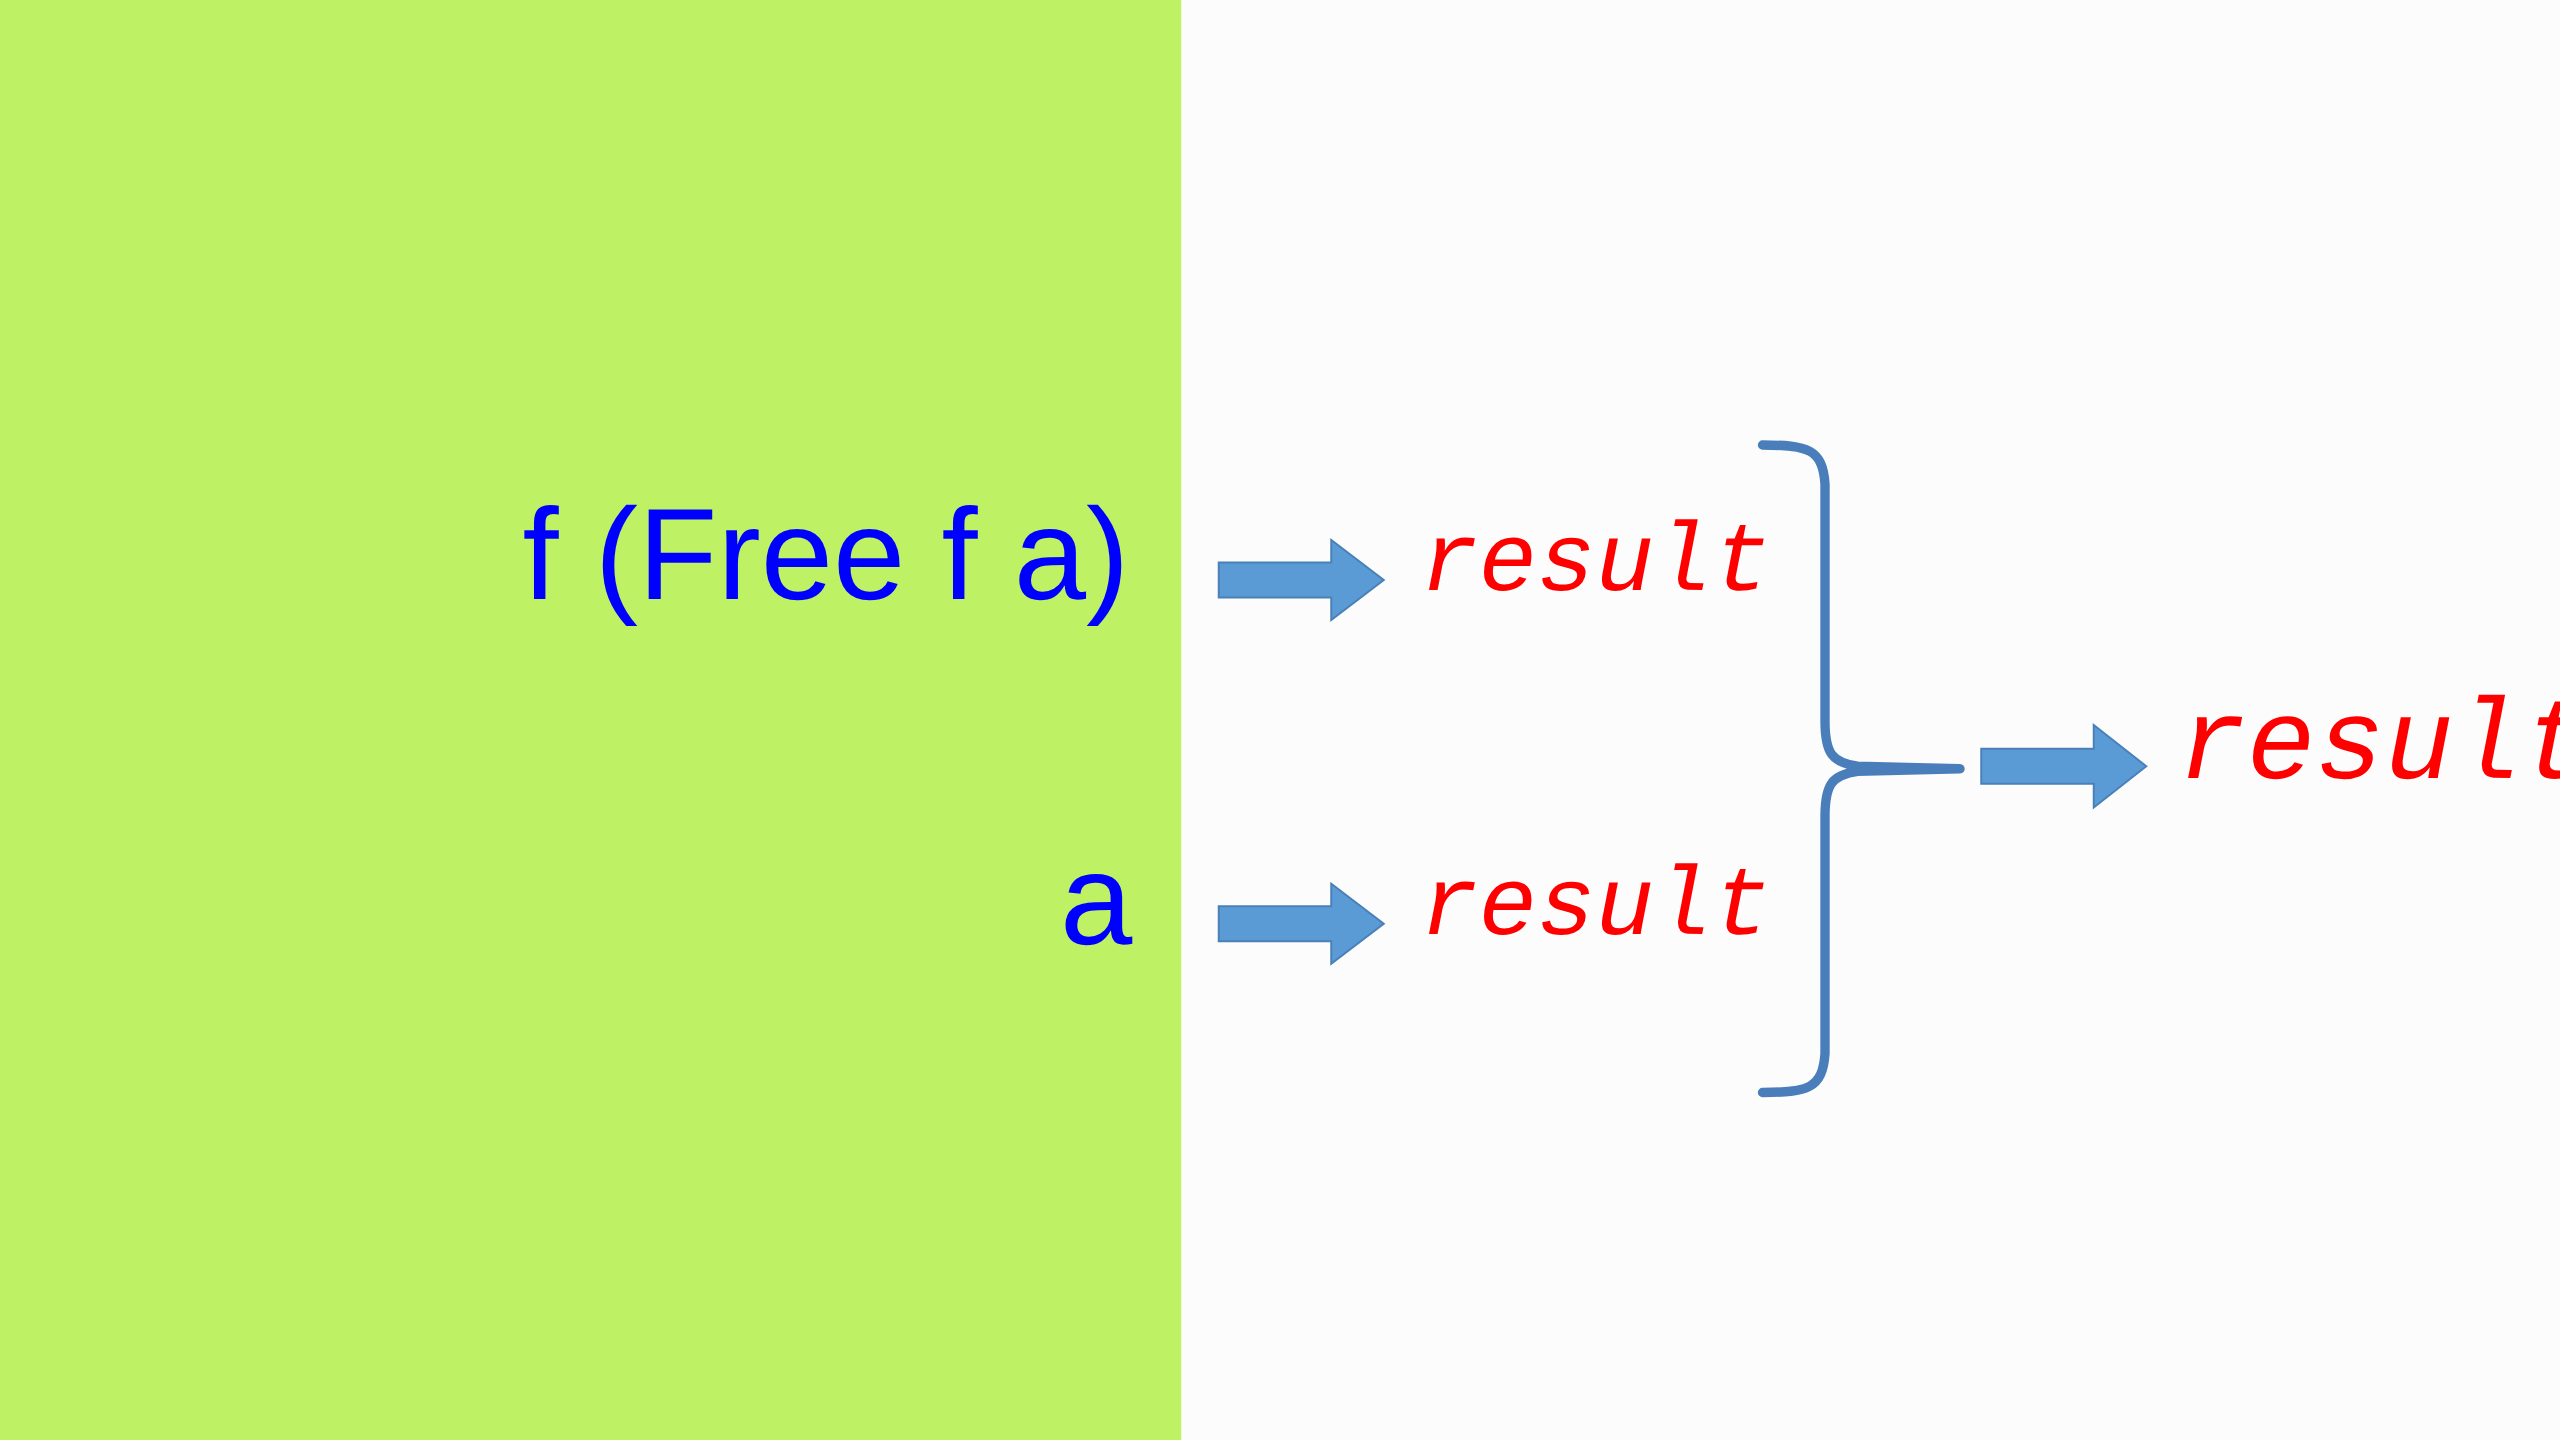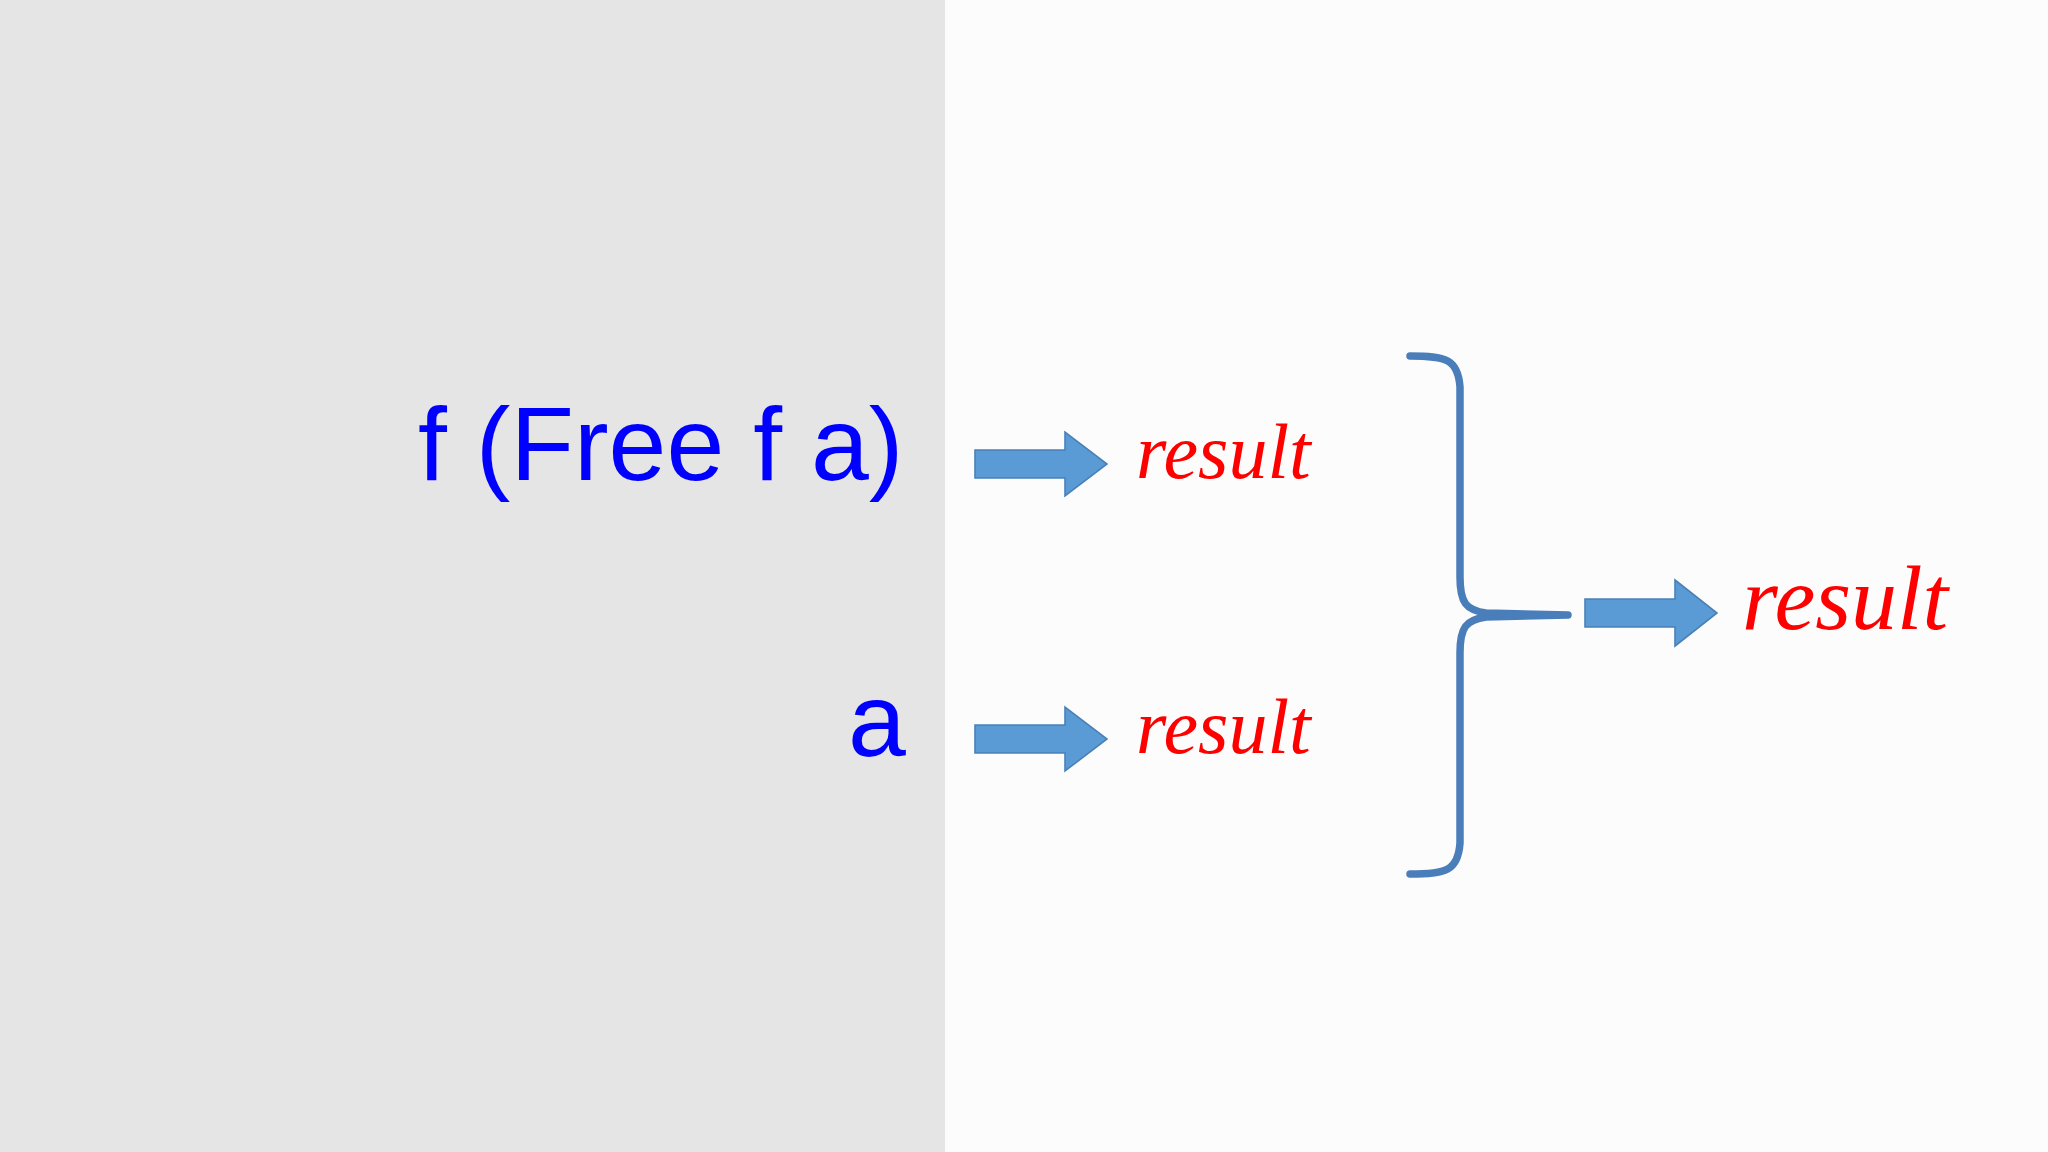--- a/index.html
+++ b/index.html
@@ -8,21 +8,21 @@
     padding: 0;
     background: #ffffff;
   }
   body {
     font-family: "Liberation Sans", sans-serif;
   }
   #canvas {
     position: relative;
     width: 2048px;
     height: 1152px;
-    background: #e5e5e5;
+    background: #bef264;
     overflow: hidden;
   }
 
   
   .bg-panel {
     position: absolute;
     left: 945px;
     top: 0px;
     width: 1103px;
     height: 1152px;
@@ -39,21 +39,21 @@
   .expr {
     font-family: "Liberation Sans", sans-serif;
     color: #0000ff;
     font-weight: 400;
   }
   .expr-main  { font-size: 104px; }
   .expr-small { font-size: 104px; }
 
   
   .result {
-    font-family: Liberation Serif, serif;
+    font-family: Liberation Mono, monospace;
     color: #ff0000;
     font-style: italic;
     font-weight: 400;
   }
   .result-row  { font-size: 78px; }
   .result-final{ font-size: 92px; }
 
   
   .arrow { position: absolute; }
 

